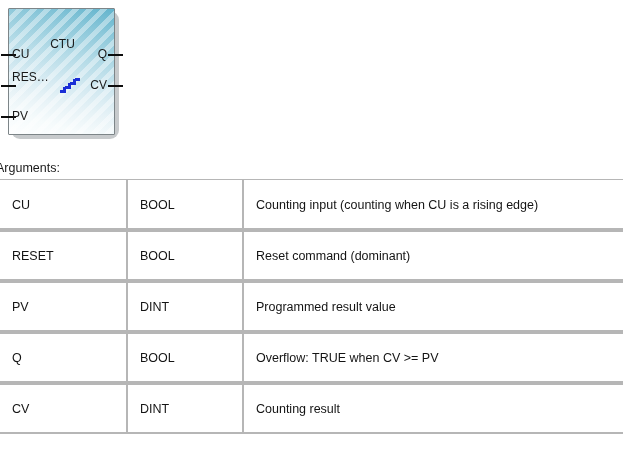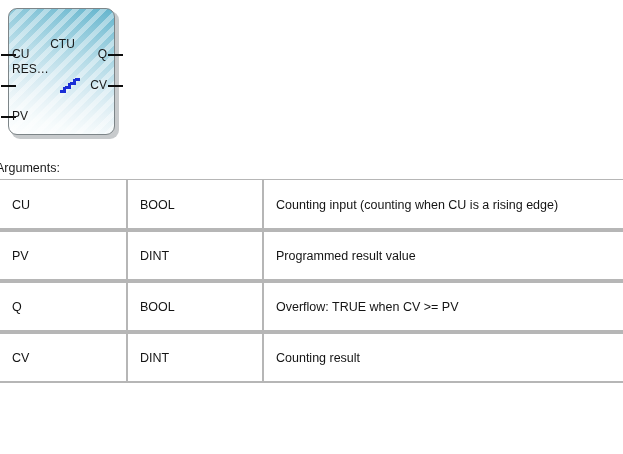--- a/index.html
+++ b/index.html
@@ -37,21 +37,21 @@
     filter: blur(0.5px);
   }
 
   .fb-body {
     position: absolute;
     left: 8px;
     top: 8px;
     width: 107px;
     height: 127px;
     border: 1px solid #7d8588;
-    border-radius: 9px;
+    border-radius: 1px;
     box-sizing: border-box;
     overflow: hidden;
     background:
       repeating-linear-gradient(
         135deg,
         rgba(255,255,255,0.00) 0px,
         rgba(255,255,255,0.00) 5px,
         rgba(255,255,255,0.40) 5px,
         rgba(255,255,255,0.40) 10px
       ),
@@ -148,21 +148,21 @@
       inset -3px 0 0 -2px #b6b6b6,
       inset 0 -3px 0 -2px #b6b6b6,
       inset 0 3px 0 -2px #b6b6b6;
   }
   #arguments-table tr:first-child td {
     box-shadow:
       inset -3px 0 0 -2px #b6b6b6,
       inset 0 -3px 0 -2px #b6b6b6;
   }
   #arguments-table td.col-name { width: 128px; }
-  #arguments-table td.col-type { width: 136px; }
+  #arguments-table td.col-type { width: 116px; }
   #arguments-table td.col-desc {
     width: 379px;
     border-right: none;
     box-shadow:
       inset 0 -3px 0 -2px #b6b6b6,
       inset 0 3px 0 -2px #b6b6b6;
   }
   #arguments-table tr:first-child td.col-desc {
     box-shadow: inset 0 -3px 0 -2px #b6b6b6;
   }
@@ -192,21 +192,21 @@
           <rect x="16" y="3" width="5" height="3"></rect>
         </g>
       </svg>
     </span>
   </div>
 
   <div class="pin-stub pin-stub-left" style="top:54px;"></div>
   <div class="pin pin-in" style="top:47px;">CU</div>
 
   <div class="pin-stub pin-stub-left" style="top:85px;"></div>
-  <div class="pin pin-in" style="top:62px;">RES…</div>
+  <div class="pin pin-in" style="top:70px;">RES…</div>
 
   <div class="pin-stub pin-stub-left" style="top:116px;"></div>
   <div class="pin pin-in" style="top:109px;">PV</div>
 
   <div class="pin-stub pin-stub-right" style="top:54px;"></div>
   <div class="pin pin-out" style="top:47px; right:93px;">Q</div>
 
   <div class="pin-stub pin-stub-right" style="top:85px;"></div>
   <div class="pin pin-out" style="top:78px; right:93px;">CV</div>
 </div>
@@ -215,20 +215,25 @@
 
 <div id="arguments-table">
   <table>
     <tbody>
       <tr>
         <td class="col-name">CU</td>
         <td class="col-type">BOOL</td>
         <td class="col-desc">Counting input (counting when CU is a rising edge)</td>
       </tr>
       <tr>
+        <td class="col-name">RESET</td>
+        <td class="col-type">BOOL</td>
+        <td class="col-desc">Reset command (dominant)</td>
+      </tr>
+      <tr>
         <td class="col-name">PV</td>
         <td class="col-type">DINT</td>
         <td class="col-desc">Programmed result value</td>
       </tr>
       <tr>
         <td class="col-name">Q</td>
         <td class="col-type">BOOL</td>
         <td class="col-desc">Overflow: TRUE when CV &gt;= PV</td>
       </tr>
       <tr>

